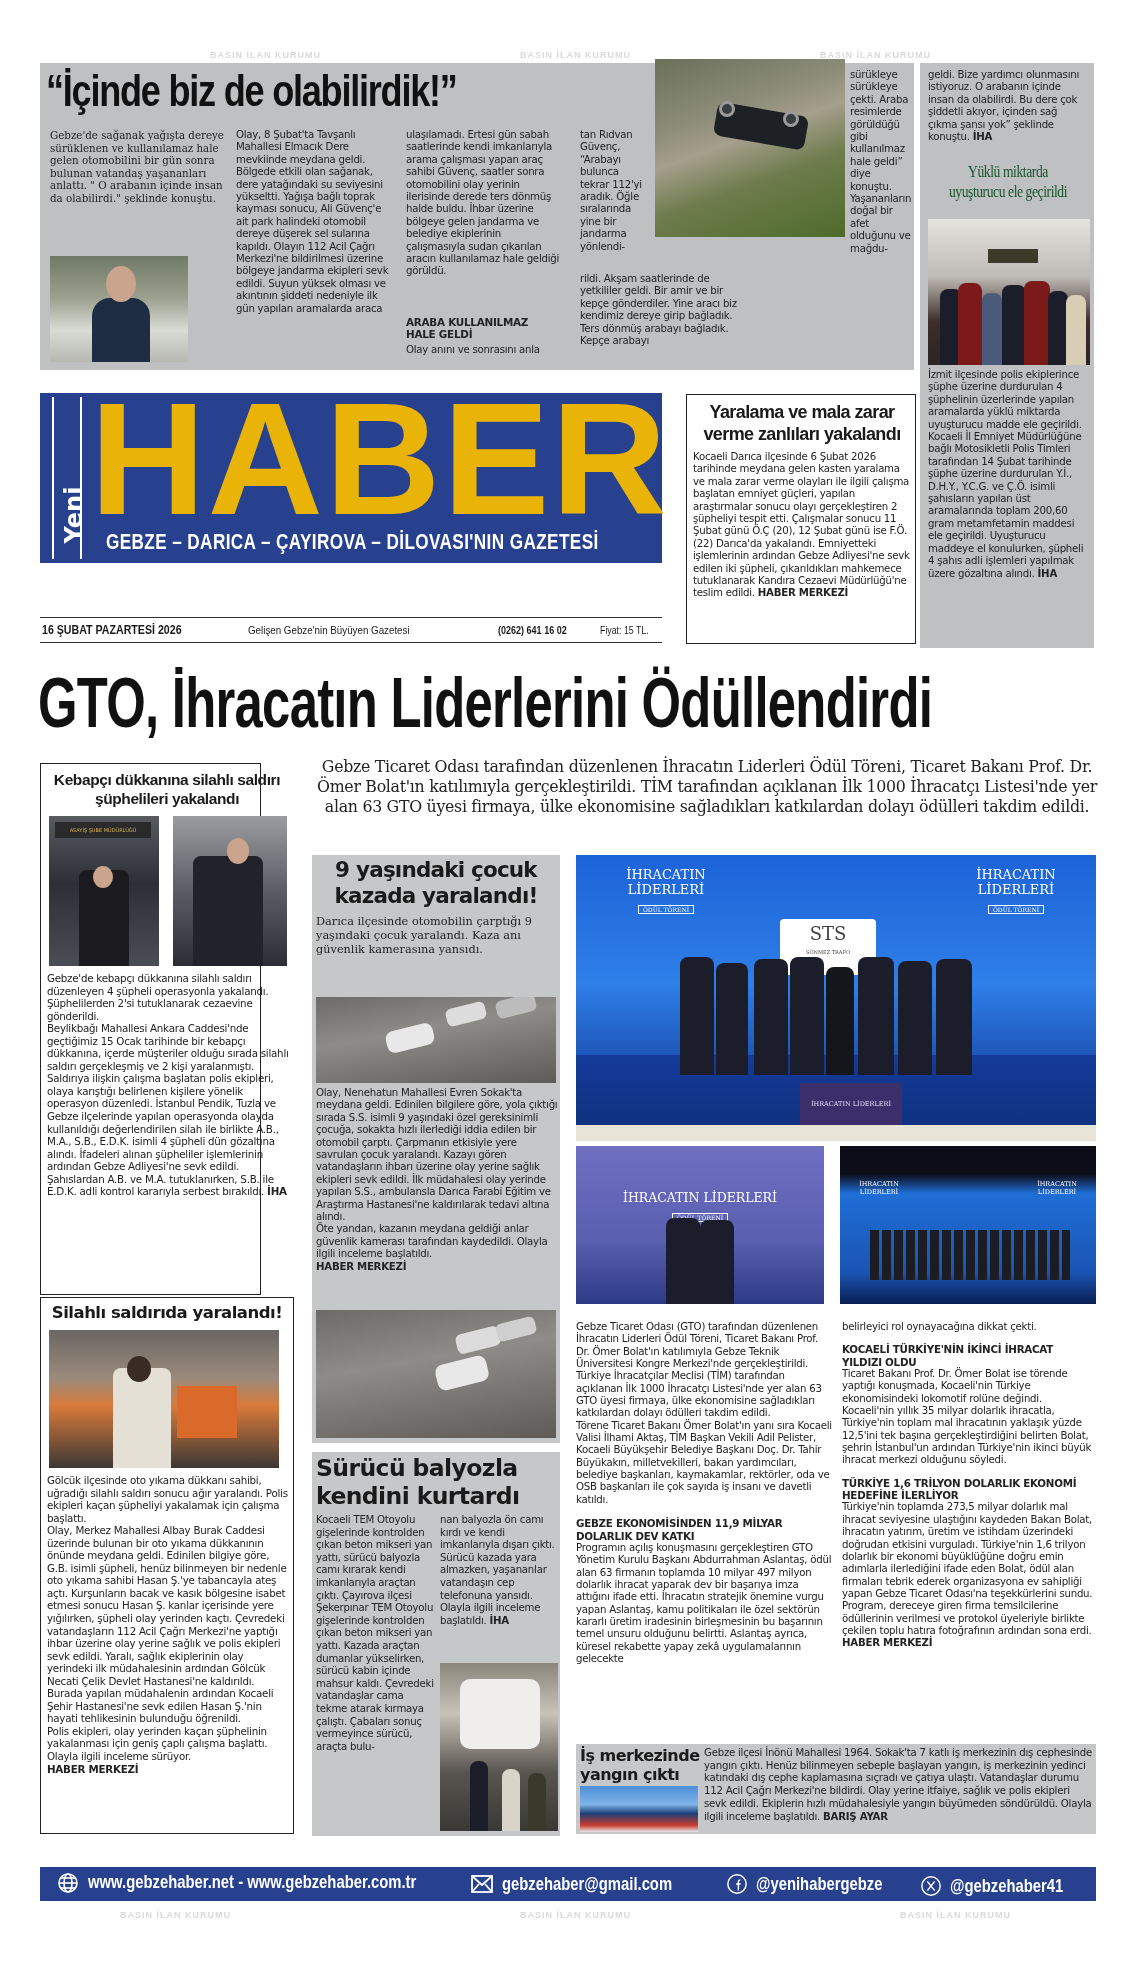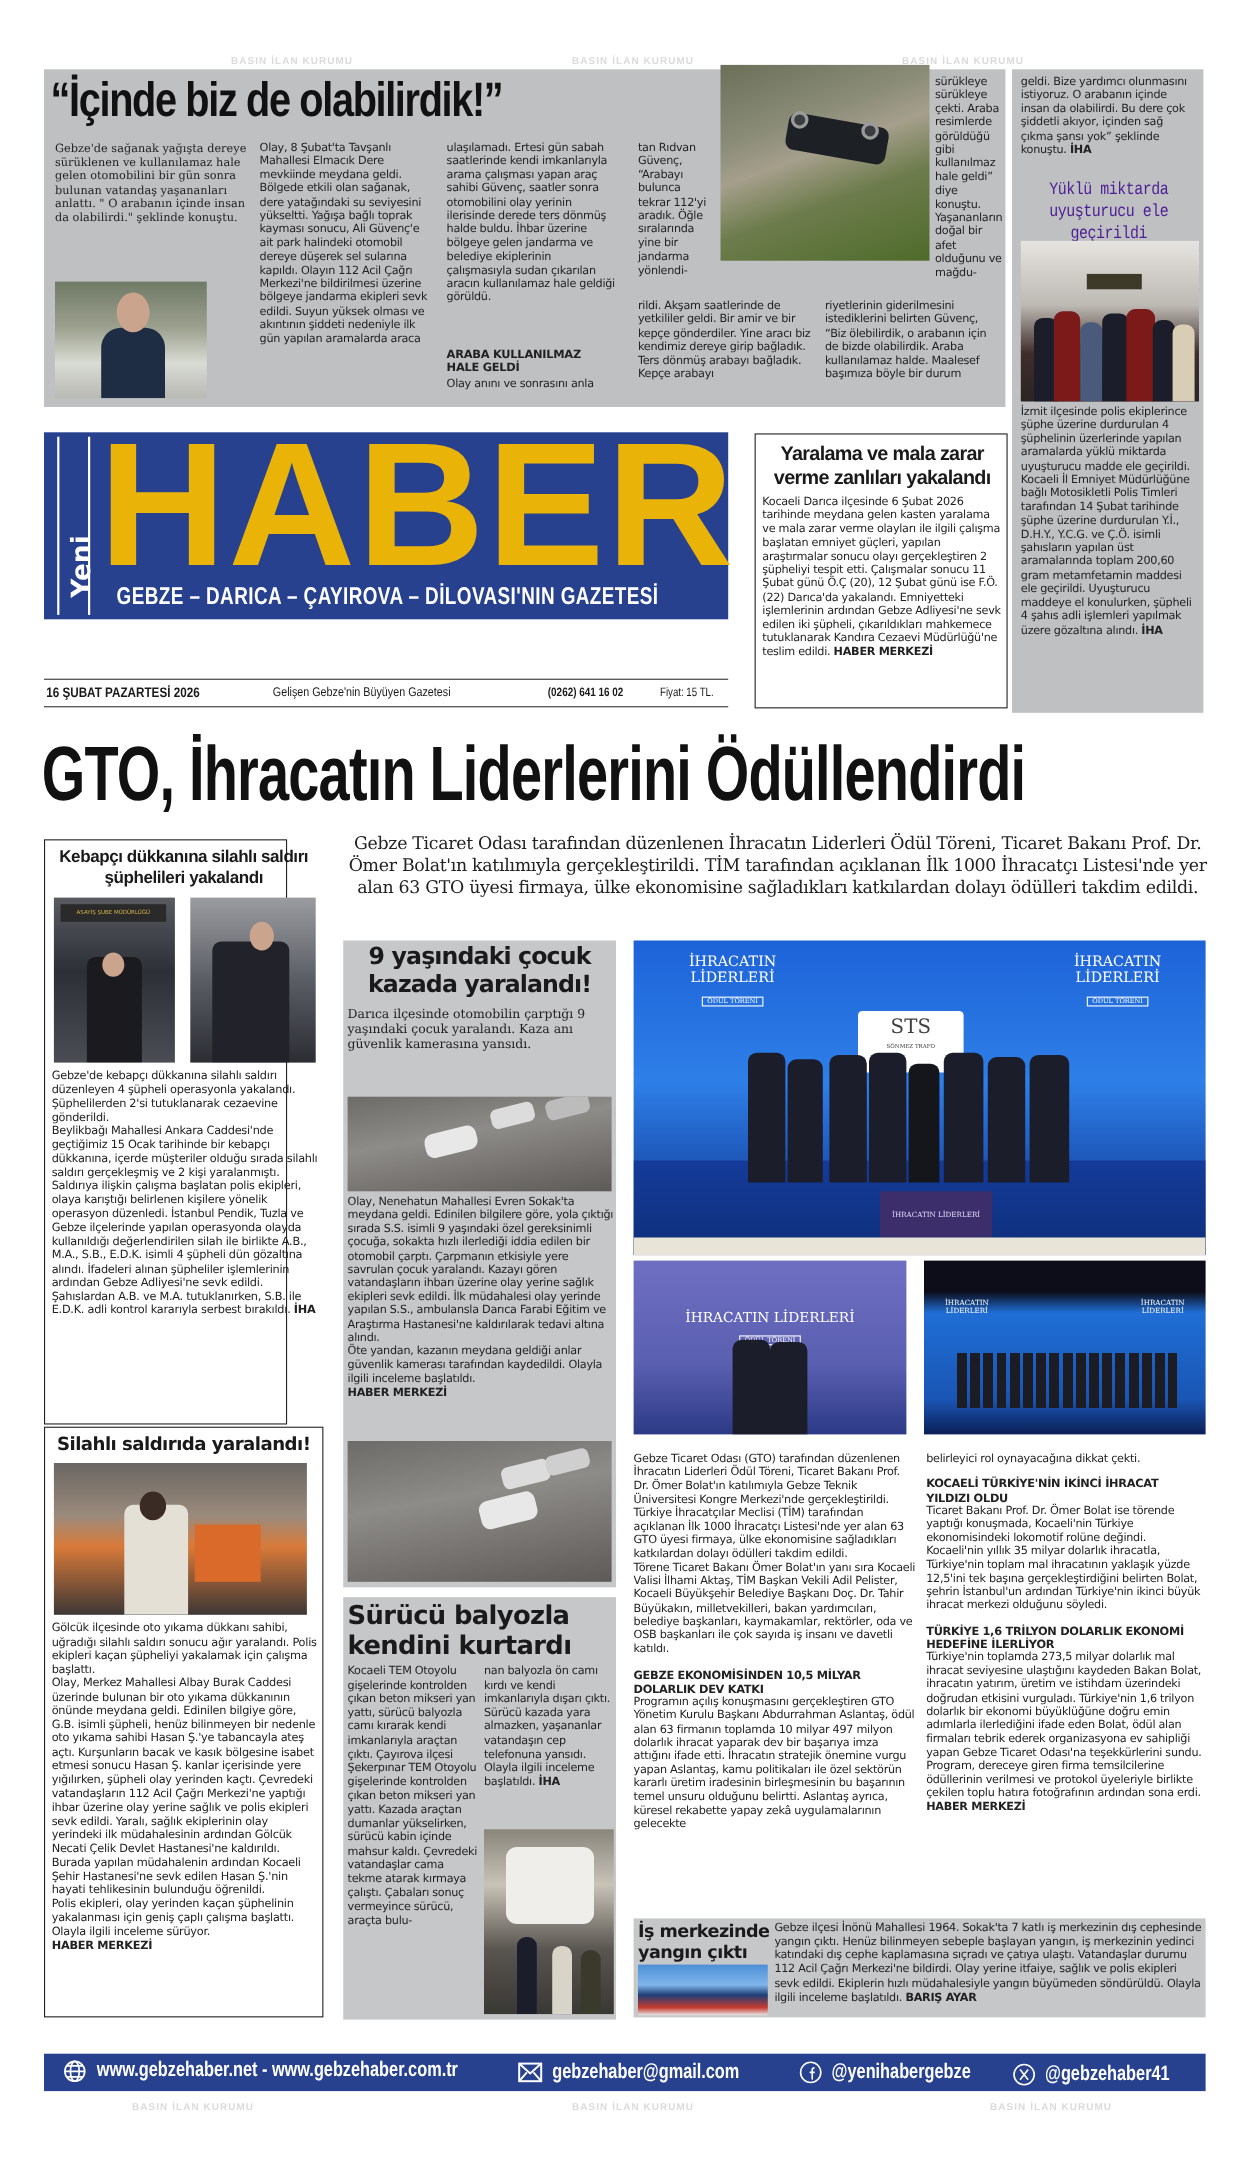--- a/index.html
+++ b/index.html
@@ -58,28 +58,27 @@
 
   <p class="abs col-text" style="left:540px;top:66px;width:62px;">tan Rıdvan Güvenç, “Arabayı bulunca tekrar 112'yi aradık. Öğle sıralarında yine bir jandarma yönlendi-</p>
   <p class="abs col-text" style="left:540px;top:210px;width:160px;">rildi. Akşam saatlerinde de yetkililer geldi. Bir amir ve bir kepçe gönderdiler. Yine aracı biz kendimiz dereye girip bağladık. Ters dönmüş arabayı bağladık. Kepçe arabayı</p>
 
   <div class="photo ph-river" style="left:615px;top:-4px;width:190px;height:178px;">
     <div style="position:absolute;left:60px;top:50px;width:92px;height:34px;background:#1d2024;border-radius:8px;transform:rotate(10deg);"></div>
     <div style="position:absolute;left:64px;top:42px;width:16px;height:16px;background:#3a3d40;border:3px solid #9a9a9a;border-radius:50%;"></div>
     <div style="position:absolute;left:128px;top:52px;width:16px;height:16px;background:#3a3d40;border:3px solid #9a9a9a;border-radius:50%;"></div>
   </div>
   <p class="abs col-text" style="left:810px;top:6px;width:62px;">sürükleye sürükleye çekti. Araba resimlerde görüldüğü gibi kullanılmaz hale geldi” diye konuştu. Yaşananların doğal bir afet olduğunu ve mağdu-</p>
-  <p class="abs col-text" style="left:710px;top:210px;width:160px;">riyetlerinin giderilmesini istediklerini belirten Güvenç, “Biz ölebilirdik, o arabanın için de bizde olabilirdik. Araba kullanılamaz halde. Maalesef başımıza böyle bir durum</p>
 </section>
 
 <section class="abs gray-box" style="left:920px;top:63px;width:174px;height:585px;">
   <p class="abs col-text" style="left:8px;top:6px;width:160px;">
     <span>geldi. Bize yardımcı olunmasını istiyoruz. O arabanın içinde insan da olabilirdi. Bu dere çok şiddetli akıyor, içinden sağ çıkma şansı yok” şeklinde konuştu.</span> <b>İHA</b>
   </p>
-  <h2 class="abs" style="left:8px;top:99px;width:160px;text-align:center;font-family:Liberation Mono, monospace;font-weight:normal;color:#4c1d95;">
+  <h2 class="abs" style="left:8px;top:99px;width:160px;text-align:center;font-family:Liberation Serif, serif;font-weight:normal;color:#14532d;">
     <span style="display:block;font-size:16px;line-height:20px;letter-spacing:-0.5px;transform:scaleX(0.85);">Yüklü miktarda</span>
     <span style="display:block;font-size:16px;line-height:20px;letter-spacing:-0.5px;transform:scaleX(0.85);">uyuşturucu ele geçirildi</span>
   </h2>
   <div class="photo ph-police-hall" style="left:8px;top:156px;width:162px;height:146px;">
     <div style="position:absolute;left:60px;top:30px;width:50px;height:14px;background:#3d3a2a;"></div>
     <div class="person" style="left:12px;width:22px;height:76px;"></div>
     <div class="person" style="left:30px;width:24px;height:82px;background:#7c1a1a;"></div>
     <div class="person" style="left:54px;width:20px;height:72px;background:#4a5a7a;"></div>
     <div class="person" style="left:74px;width:24px;height:80px;"></div>
     <div class="person" style="left:96px;width:26px;height:84px;background:#7c1a1a;"></div>
@@ -220,21 +219,21 @@
 
 <div class="photo ph-stage3" style="left:840px;top:1146px;width:256px;height:158px;">
   <div class="abs" style="left:14px;top:34px;width:50px;text-align:center;color:#fff;font-family:'DejaVu Serif',serif;font-size:6.5px;line-height:8px;">İHRACATIN LİDERLERİ</div>
   <div class="abs" style="left:192px;top:34px;width:50px;text-align:center;color:#fff;font-family:'DejaVu Serif',serif;font-size:6.5px;line-height:8px;">İHRACATIN LİDERLERİ</div>
   <div class="abs" style="left:30px;top:84px;width:200px;height:50px;background:repeating-linear-gradient(90deg,#1b1c24 0 9px,transparent 9px 12px);"></div>
 </div>
 
 <p class="abs col-text" style="left:576px;top:1321px;width:256px;font-size:10.2px;line-height:12.35px;">
   <span style="display:block;">Gebze Ticaret Odası (GTO) tarafından düzenlenen İhracatın Liderleri Ödül Töreni, Ticaret Bakanı Prof. Dr. Ömer Bolat'ın katılımıyla Gebze Teknik Üniversitesi Kongre Merkezi'nde gerçekleştirildi. Türkiye İhracatçılar Meclisi (TİM) tarafından açıklanan İlk 1000 İhracatçı Listesi'nde yer alan 63 GTO üyesi firmaya, ülke ekonomisine sağladıkları katkılardan dolayı ödülleri takdim edildi.</span>
   <span style="display:block;">Törene Ticaret Bakanı Ömer Bolat'ın yanı sıra Kocaeli Valisi İlhami Aktaş, TİM Başkan Vekili Adil Pelister, Kocaeli Büyükşehir Belediye Başkanı Doç. Dr. Tahir Büyükakın, milletvekilleri, bakan yardımcıları, belediye başkanları, kaymakamlar, rektörler, oda ve OSB başkanları ile çok sayıda iş insanı ve davetli katıldı.</span>
-  <b style="display:block;margin-top:11px;font-size:10.3px;">GEBZE EKONOMİSİNDEN 10,5 MİLYAR DOLARLIK DEV KATKI</b>
+  <b style="display:block;margin-top:11px;font-size:10.3px;">GEBZE EKONOMİSİNDEN 11,9 MİLYAR DOLARLIK DEV KATKI</b>
   <span>Programın açılış konuşmasını gerçekleştiren GTO Yönetim Kurulu Başkanı Abdurrahman Aslantaş, ödül alan 63 firmanın toplamda 10 milyar 497 milyon dolarlık ihracat yaparak dev bir başarıya imza attığını ifade etti. İhracatın stratejik önemine vurgu yapan Aslantaş, kamu politikaları ile özel sektörün kararlı üretim iradesinin birleşmesinin bu başarının temel unsuru olduğunu belirtti. Aslantaş ayrıca, küresel rekabette yapay zekâ uygulamalarının gelecekte</span>
 </p>
 
 <p class="abs col-text" style="left:842px;top:1321px;width:254px;font-size:10.2px;line-height:12.35px;">
   <span style="display:block;">belirleyici rol oynayacağına dikkat çekti.</span>
   <b style="display:block;margin-top:10px;font-size:10.3px;">KOCAELİ TÜRKİYE'NİN İKİNCİ İHRACAT YILDIZI OLDU</b>
   <span style="display:block;">Ticaret Bakanı Prof. Dr. Ömer Bolat ise törende yaptığı konuşmada, Kocaeli'nin Türkiye ekonomisindeki lokomotif rolüne değindi. Kocaeli'nin yıllık 35 milyar dolarlık ihracatla, Türkiye'nin toplam mal ihracatının yaklaşık yüzde 12,5'ini tek başına gerçekleştirdiğini belirten Bolat, şehrin İstanbul'un ardından Türkiye'nin ikinci büyük ihracat merkezi olduğunu söyledi.</span>
   <b style="display:block;margin-top:10px;font-size:10.3px;">TÜRKİYE 1,6 TRİLYON DOLARLIK EKONOMİ HEDEFİNE İLERLİYOR</b>
   <span style="display:block;">Türkiye'nin toplamda 273,5 milyar dolarlık mal ihracat seviyesine ulaştığını kaydeden Bakan Bolat, ihracatın yatırım, üretim ve istihdam üzerindeki doğrudan etkisini vurguladı. Türkiye'nin 1,6 trilyon dolarlık bir ekonomi büyüklüğüne doğru emin adımlarla ilerlediğini ifade eden Bolat, ödül alan firmaları tebrik ederek organizasyona ev sahipliği yapan Gebze Ticaret Odası'na teşekkürlerini sundu.</span>
   <span style="display:block;">Program, dereceye giren firma temsilcilerine ödüllerinin verilmesi ve protokol üyeleriyle birlikte çekilen toplu hatıra fotoğrafının ardından sona erdi.</span>

